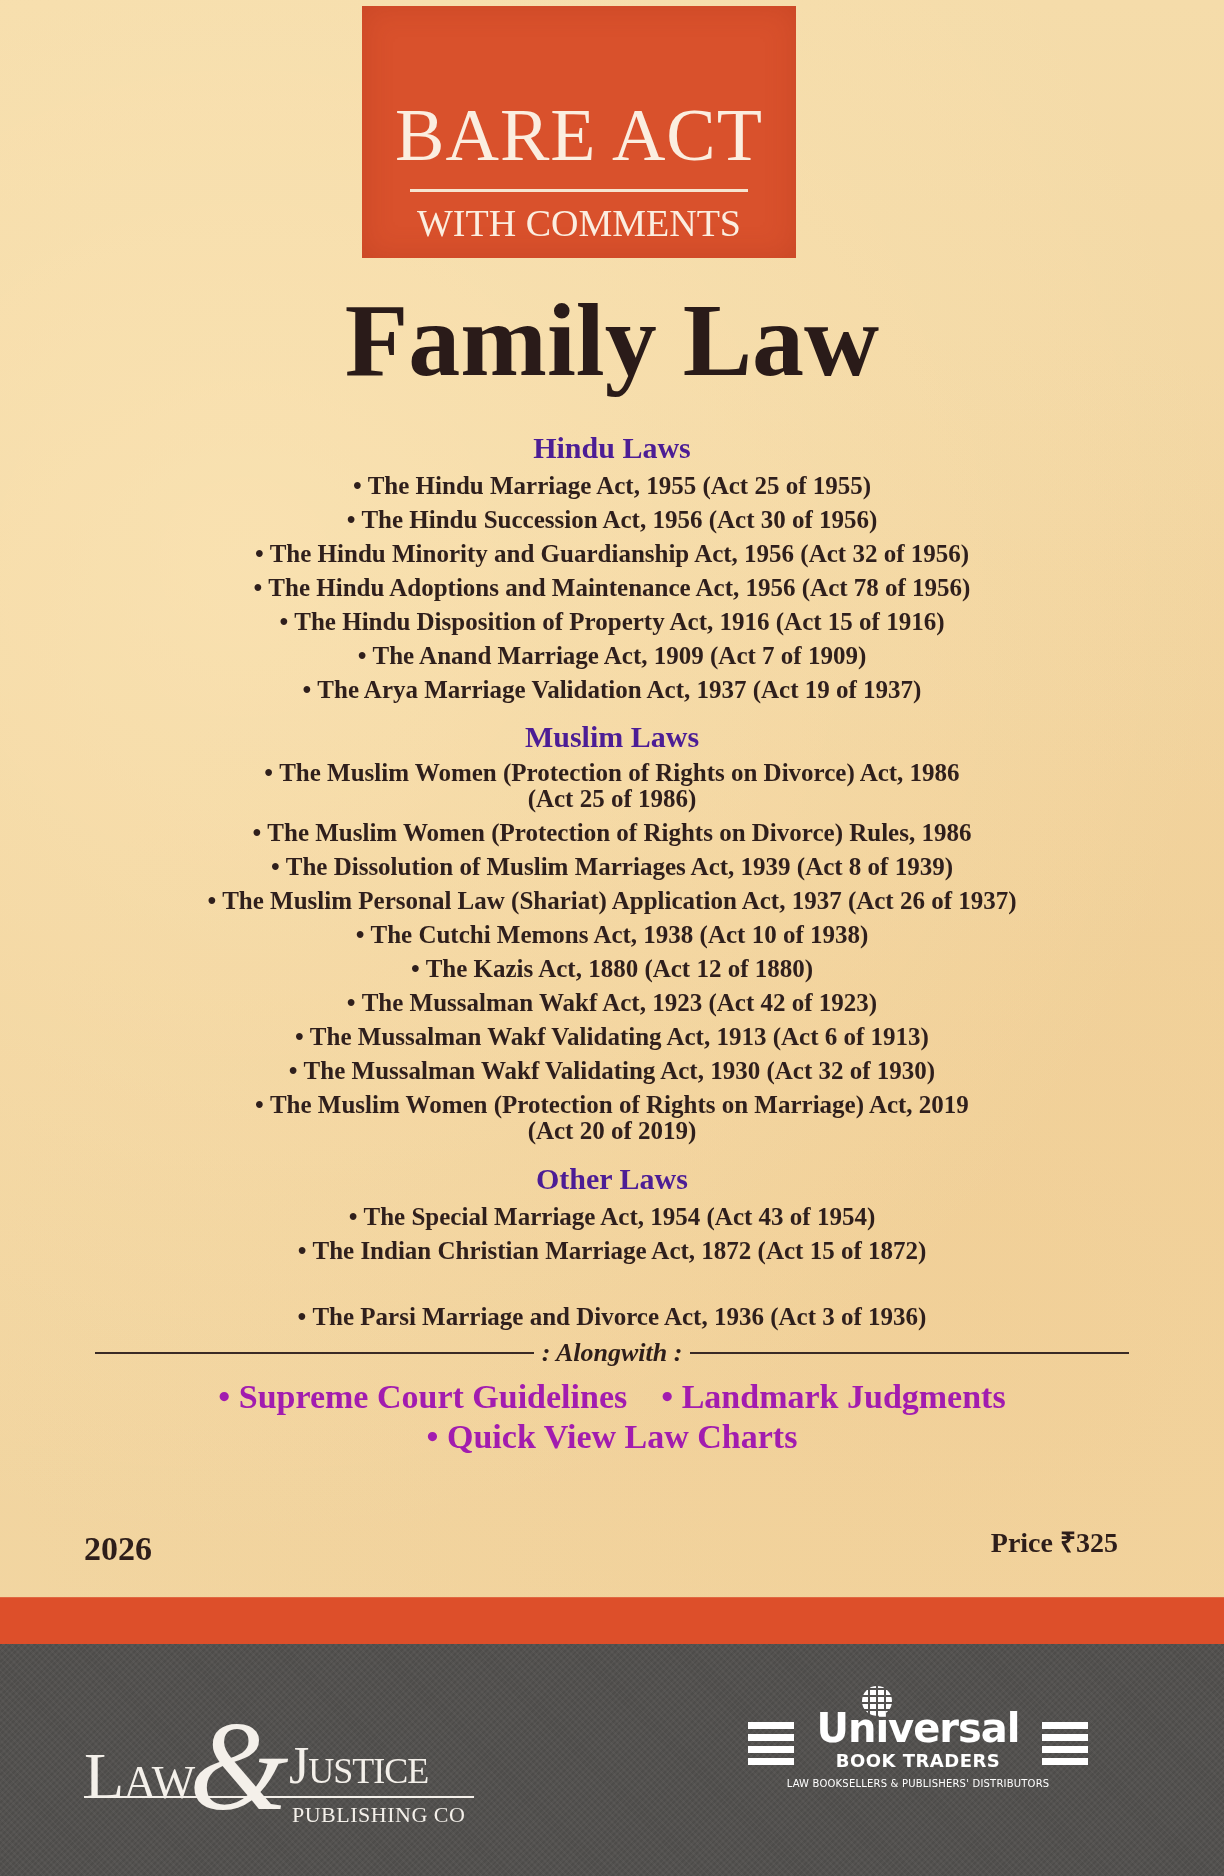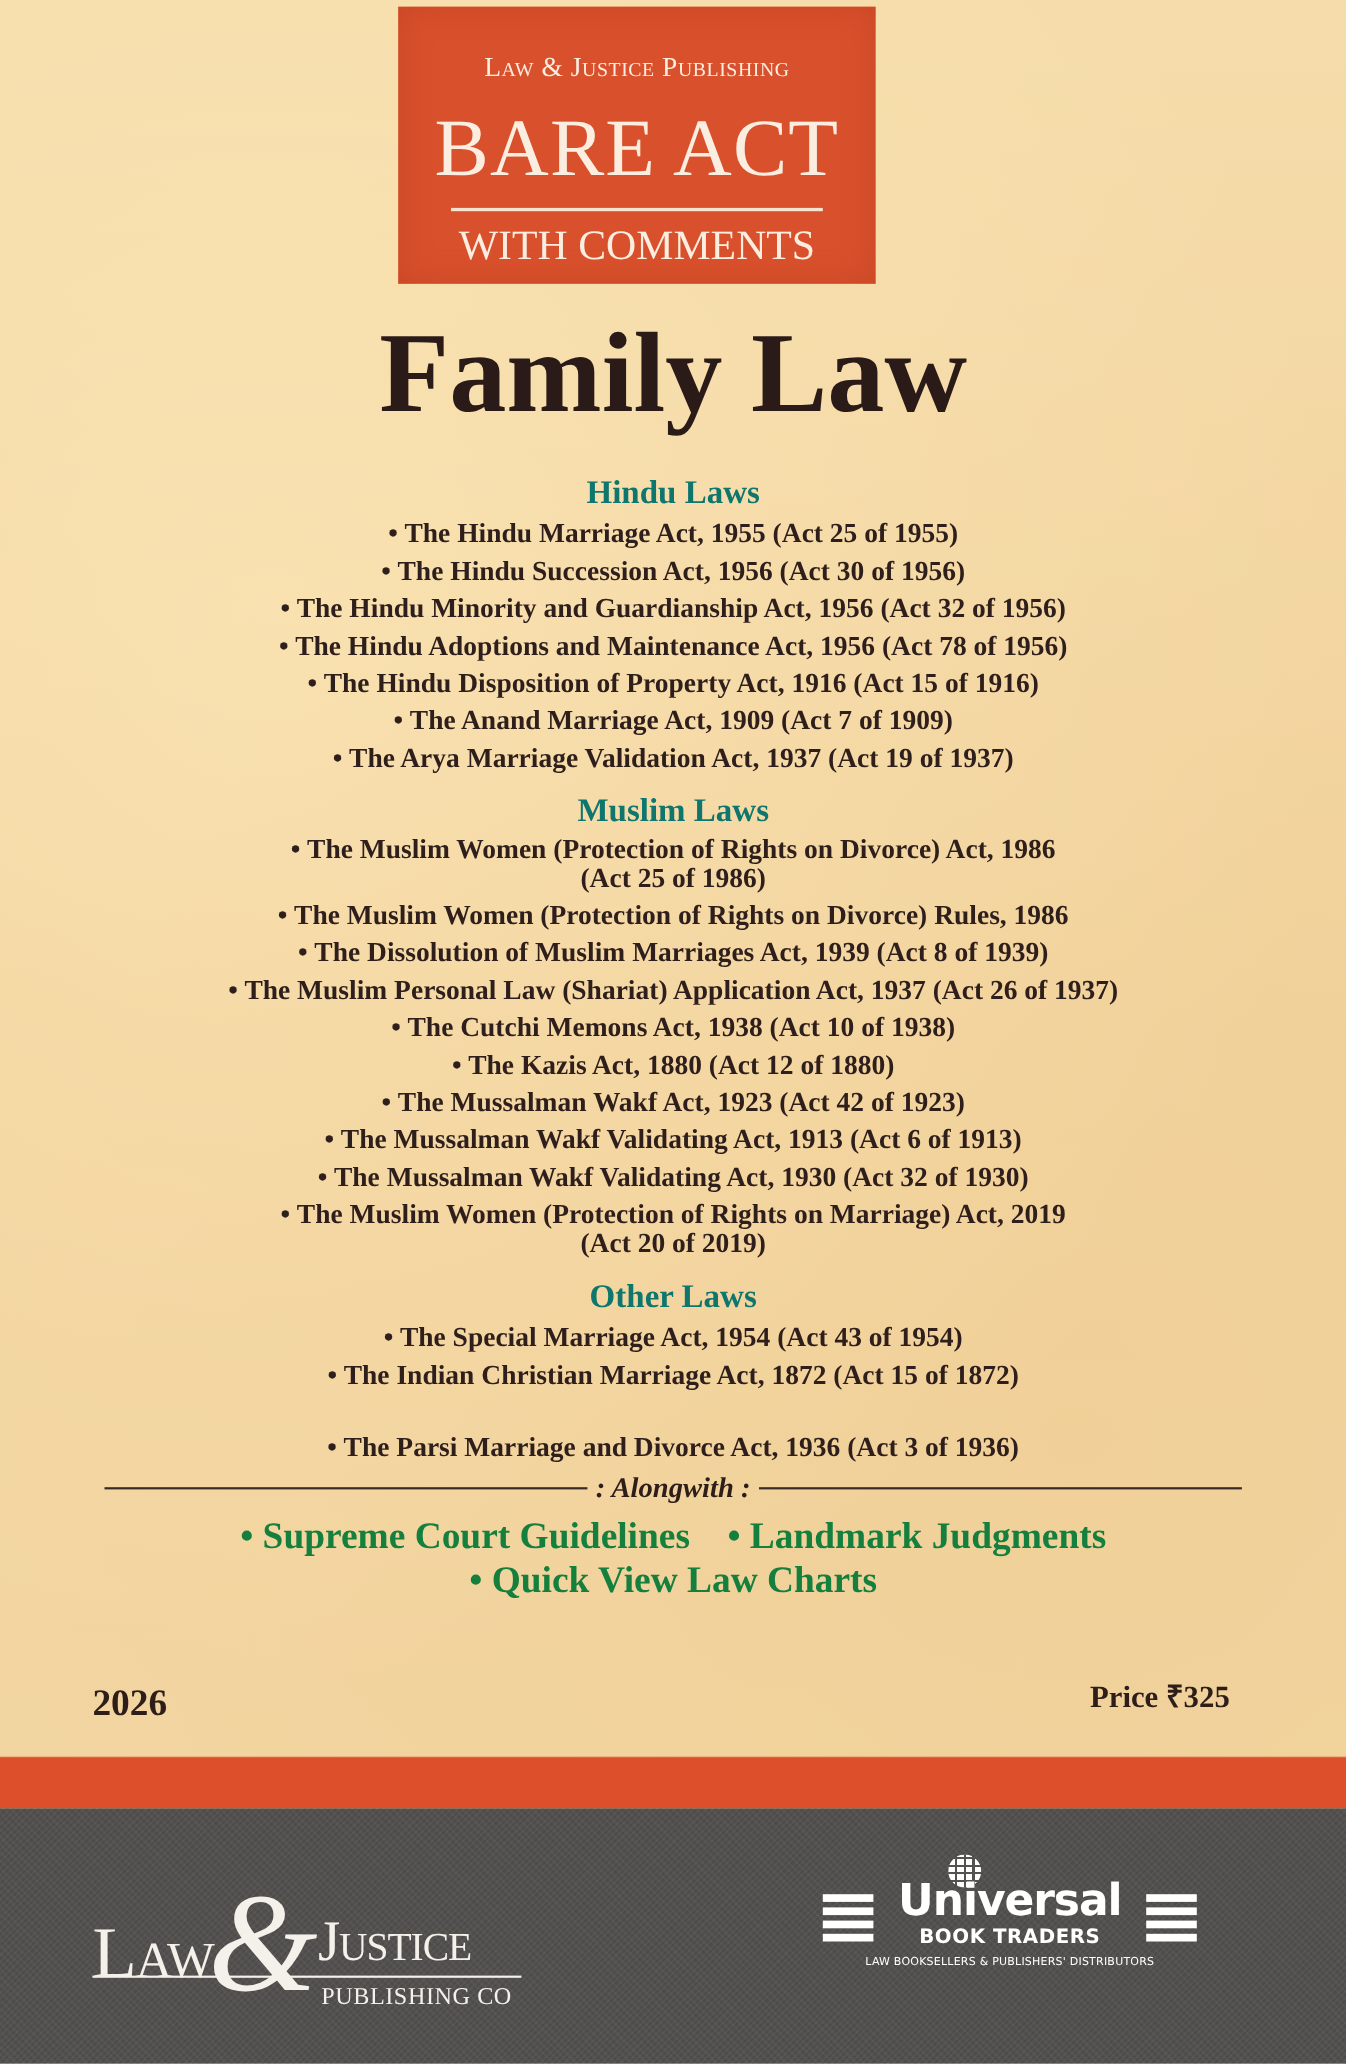--- a/index.html
+++ b/index.html
@@ -37,39 +37,39 @@
   .badge .comments {
     position: absolute; top: 198px; left: 0; right: 0;
     font-size: 38px; line-height: 1;
   }
   .title {
     position: absolute; top: 288px; left: 0; right: 0; text-align: center;
     font-size: 104px; font-weight: bold; line-height: 1; color: #2a1b19;
   }
   .section-head {
     position: absolute; left: 0; right: 0; text-align: center;
-    font-size: 30px; font-weight: bold; line-height: 1; color: #0f766e;
+    font-size: 30px; font-weight: bold; line-height: 1; color: #4c1d95;
   }
   .item {
     position: absolute; left: 0; right: 0; text-align: center;
     font-size: 25px; font-weight: bold; line-height: 1; color: #2f1f1c;
     white-space: nowrap;
   }
   .item .bullet { margin-right: 6px; }
   .along-row {
     position: absolute; top: 1338px; left: 95px; right: 95px; height: 30px;
     display: flex; align-items: center; justify-content: center;
   }
   .along-row .line { flex: 1; height: 2px; background: #3a2a25; }
   .along-row .label {
     font-size: 26px; font-style: italic; font-weight: bold; padding: 0 8px; white-space: nowrap;
   }
   .extras {
     position: absolute; left: 0; right: 0; text-align: center;
-    font-size: 34px; font-weight: bold; line-height: 1; white-space: nowrap; color: #15803d;
+    font-size: 34px; font-weight: bold; line-height: 1; white-space: nowrap; color: #a21caf;
   }
   .year {
     position: absolute; left: 84px; top: 1530px; font-size: 34px; font-weight: bold;
   }
   .price {
     position: absolute; right: 106px; top: 1522px; font-size: 28px; font-weight: bold;
   }
   .stripe {
     position: absolute; left: 0; right: 0; top: 1598px; height: 46px;
     background: #dd4f2a;
@@ -127,21 +127,20 @@
     position: absolute; left: 0; top: 92px; width: 340px; text-align: center;
     font-size: 10px; letter-spacing: 0.2px; white-space: nowrap;
   }
 </style>
 </head>
 <body>
 
 <div class="cover"></div>
 
 <div class="badge">
-  <div class="pub">Law &amp; Justice Publishing</div>
   <div class="bare">BARE ACT</div>
   <div class="rule"></div>
   <div class="comments">WITH COMMENTS</div>
 </div>
 
 <div class="title">Family Law</div>
 
 <div class="section-head" style="top:433px">Hindu Laws</div>
 <div class="item" style="top:473px"><span class="bullet">•</span><span>The Hindu Marriage Act, 1955 (Act 25 of 1955)</span></div>
 <div class="item" style="top:507px"><span class="bullet">•</span><span>The Hindu Succession Act, 1956 (Act 30 of 1956)</span></div>

